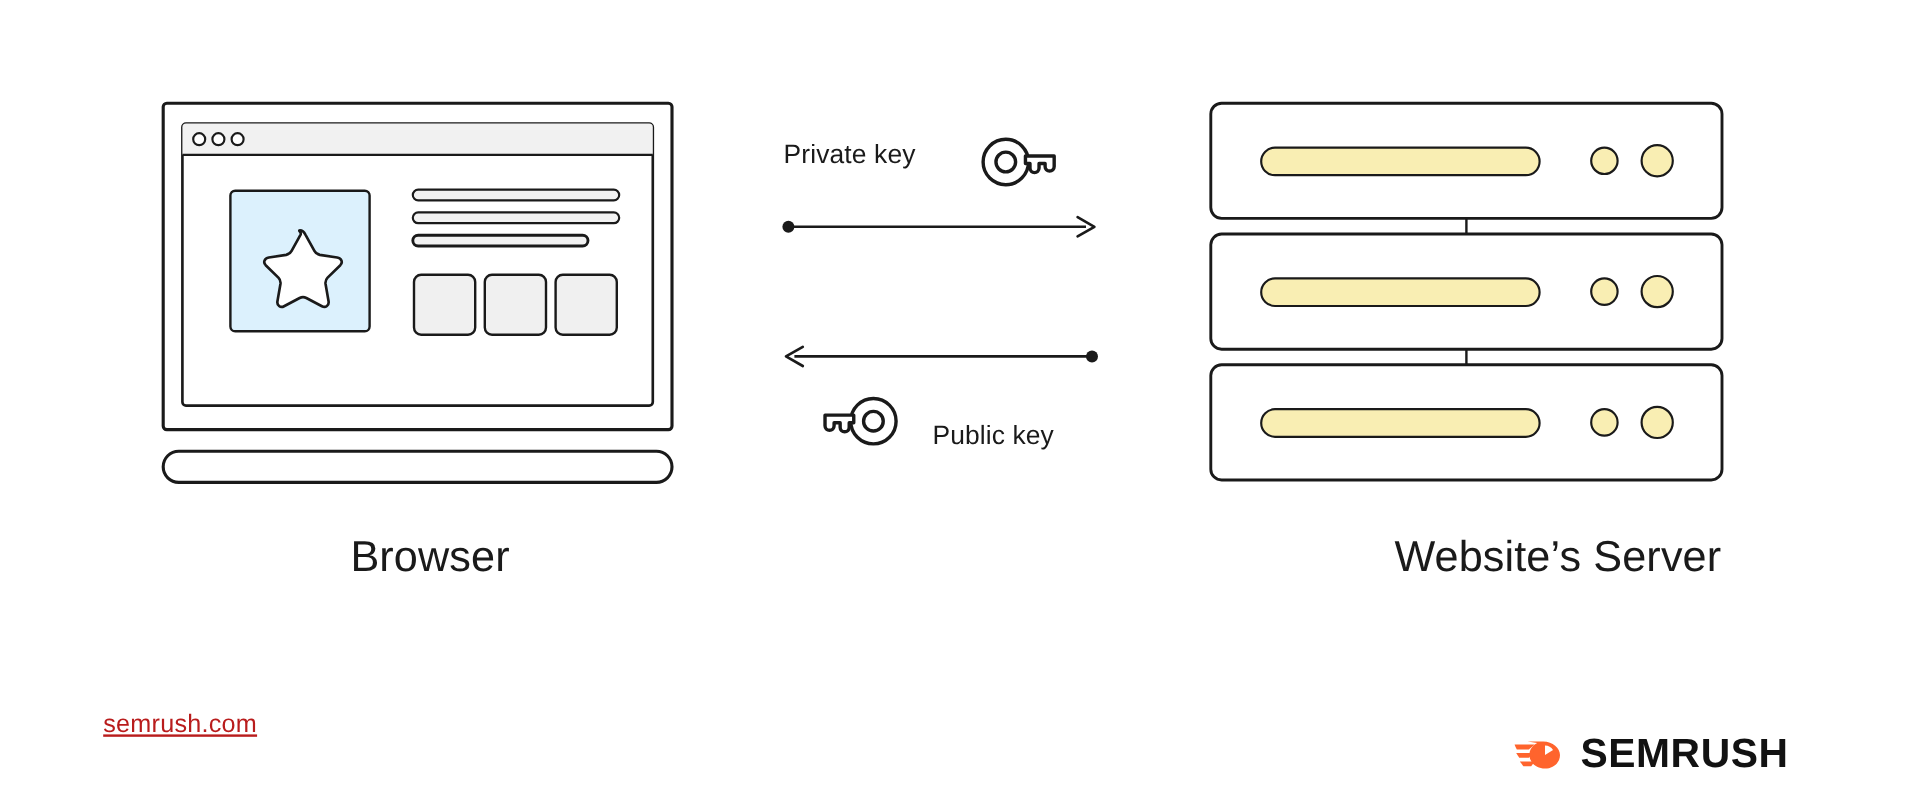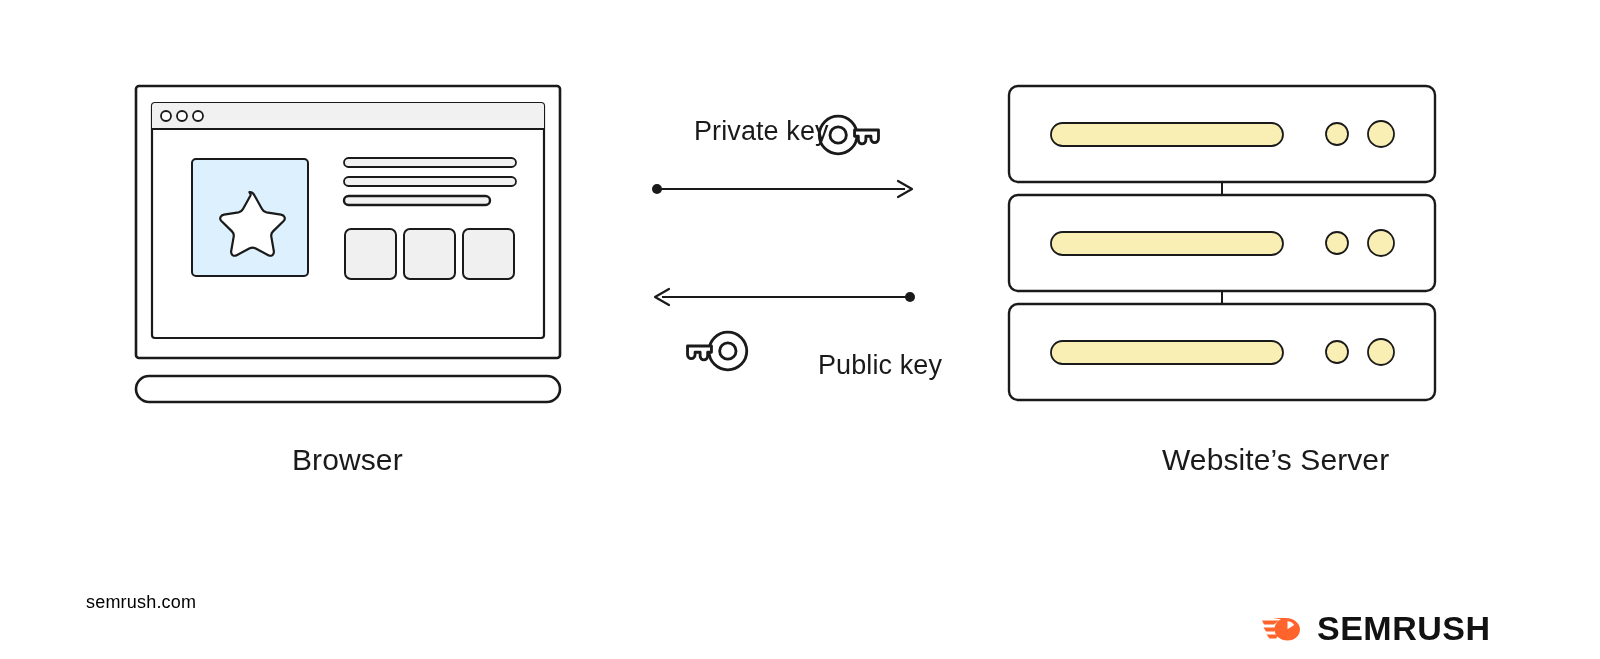--- a/index.html
+++ b/index.html
@@ -31,32 +31,32 @@
     height: 659px;
     display: block;
   }
   .lbl {
     position: absolute;
     white-space: nowrap;
     font-family: "Liberation Sans", sans-serif;
     color: #1a1a1a;
   }
   .caption {
-    font-size: 30px;
+    font-size: 36px;
     letter-spacing: 0.1px;
   }
   .keylabel {
-    font-size: 27px;
+    font-size: 22px;
     letter-spacing: 0.1px;
-    margin-left: 41px;
   }
   .footer-url {
-    font-size: 18px;
-    color: #000000;
+    font-size: 21px;
+    color: #b91c1c;
     letter-spacing: 0.2px;
+    text-decoration: underline;
   }
   .brand-wordmark {
     font-size: 34px;
     font-weight: bold;
     letter-spacing: 0.5px;
     color: #121212;
   }
   #caption-browser { left: 292px; top: 443px; }
   #caption-server  { left: 1114px; top: 443px; margin-left: 48px; }
   #label-private   { left: 653px; top: 116px; }

